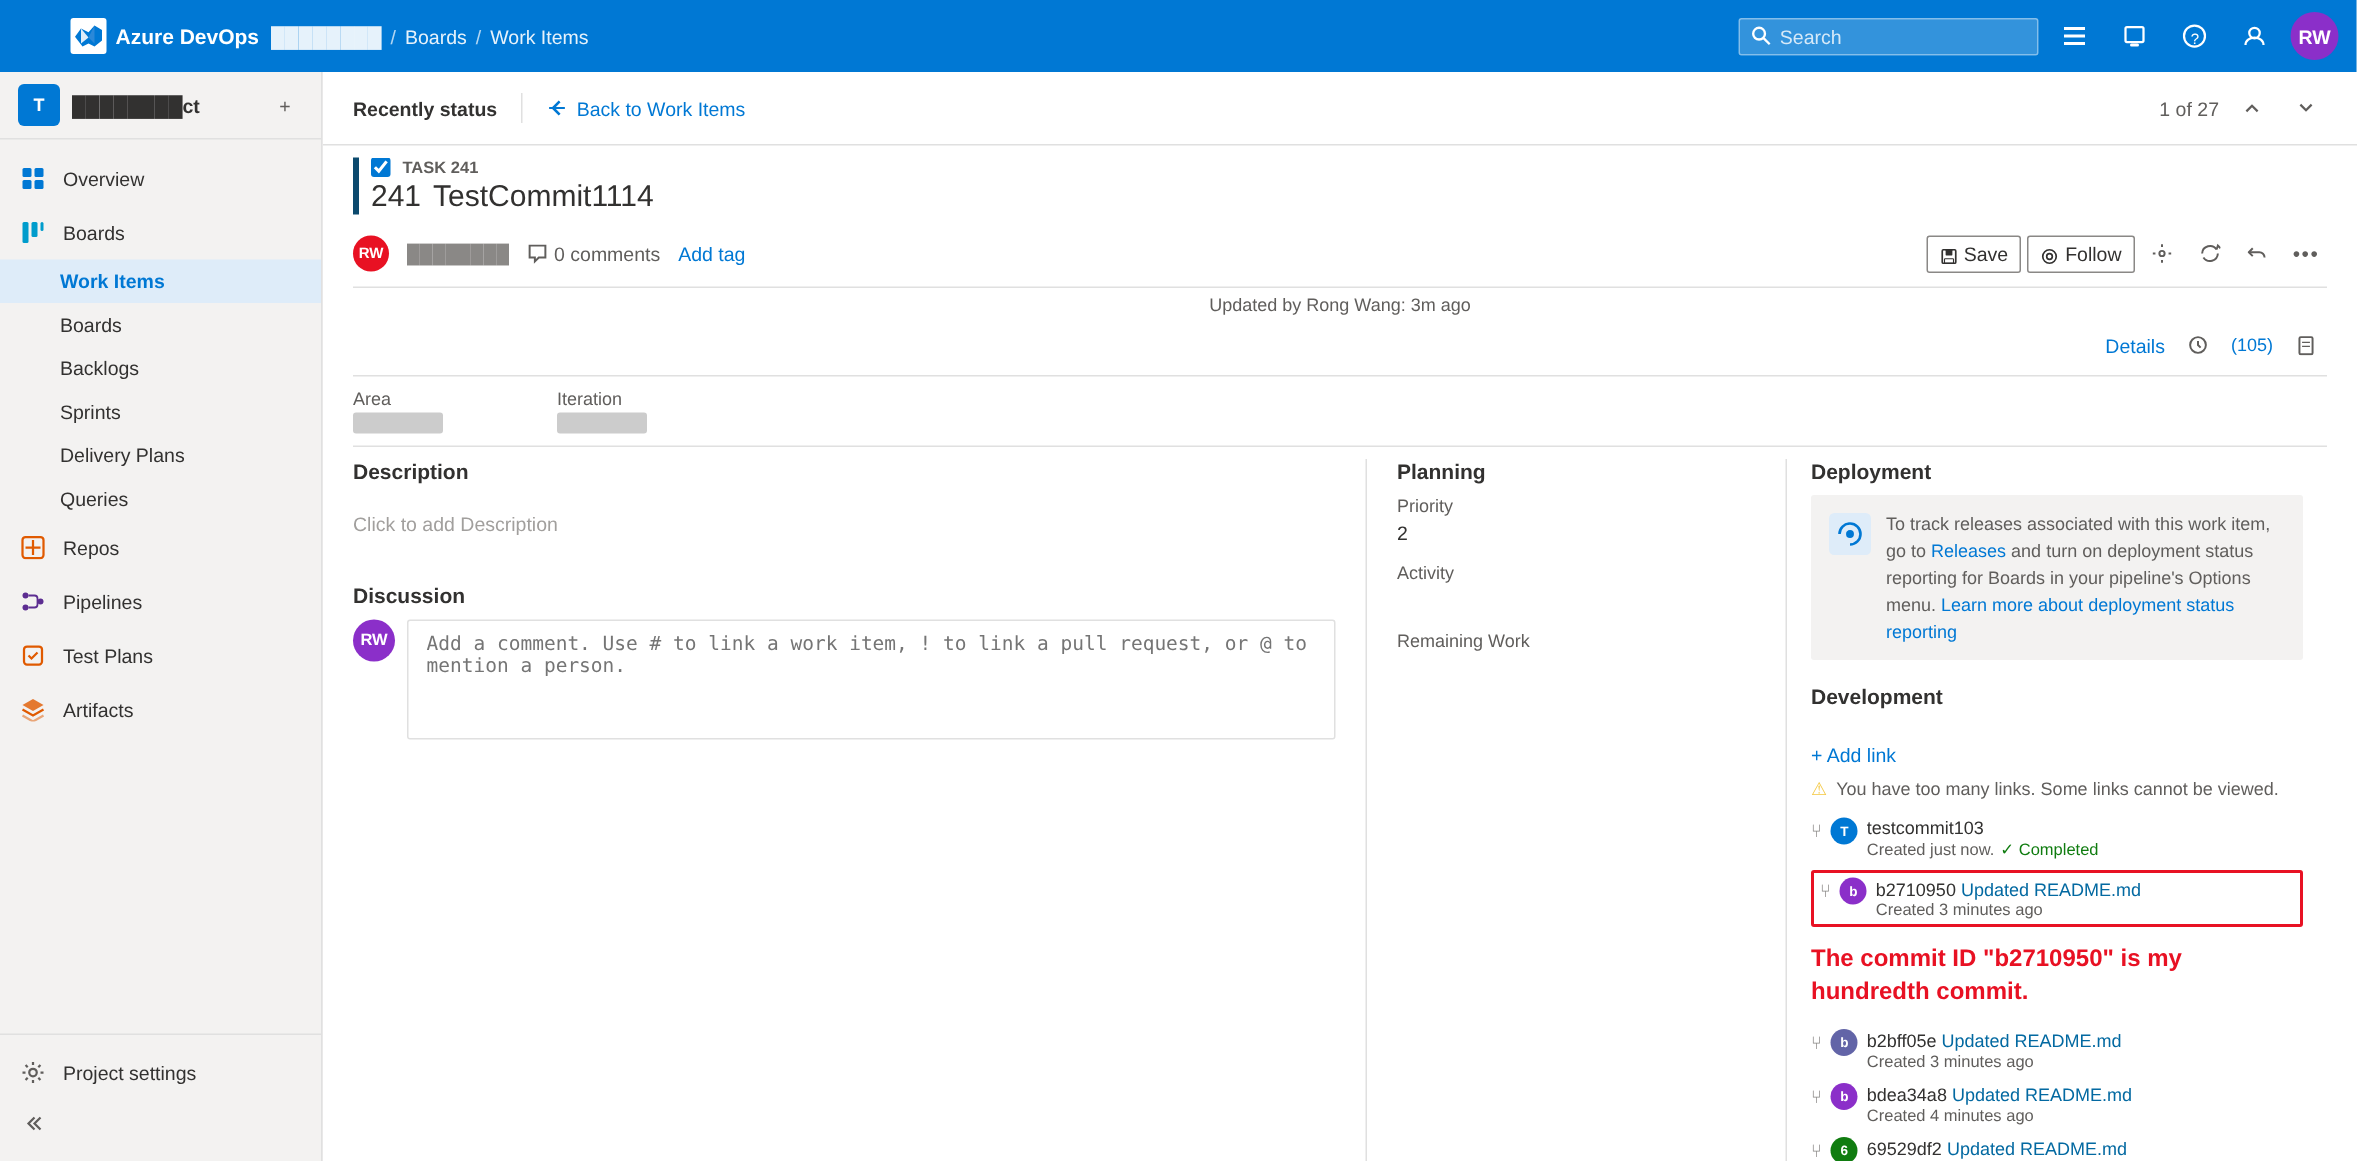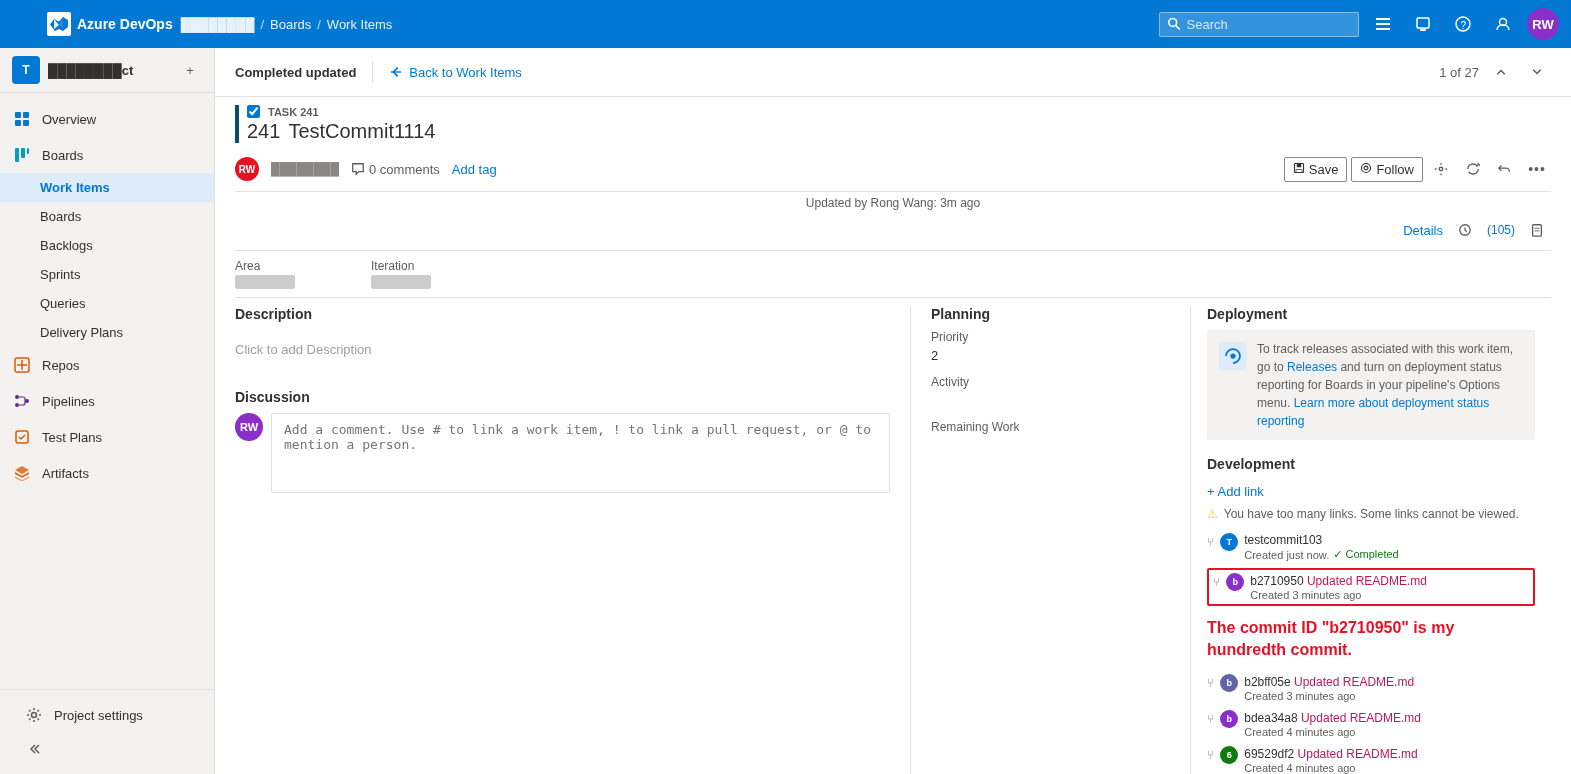--- a/index.html
+++ b/index.html
@@ -24,41 +24,41 @@
     .sidebar-project { display: flex; align-items: center; gap: 8px; padding: 8px 12px; border-bottom: 1px solid #e0e0e0; }
     .project-avatar { width: 28px; height: 28px; background: #0078d4; border-radius: 4px; display: flex; align-items: center; justify-content: center; color: white; font-size: 12px; font-weight: 600; }
     .project-name { font-size: 13px; font-weight: 600; color: #323130; flex: 1; }
     .sidebar-add { width: 24px; height: 24px; display: flex; align-items: center; justify-content: center; border-radius: 2px; cursor: pointer; color: #605e5c; }
     .sidebar-nav { padding: 8px 0; }
     .nav-item { display: flex; align-items: center; gap: 10px; padding: 8px 12px; cursor: pointer; border-radius: 0; color: #323130; font-size: 13px; }
     .nav-item { position: relative; }
     .nav-icon { width: 20px; height: 20px; display: flex; align-items: center; justify-content: center; flex-shrink: 0; }
     .nav-sub-item { display: flex; align-items: center; gap: 10px; padding: 7px 12px 7px 40px; cursor: pointer; color: #323130; font-size: 13px; }
     .nav-sub-item.active { background: #deecf9; font-weight: 600; color: #0078d4; }
-    .sidebar-footer { margin-top: auto; padding: 8px 12px; border-top: 1px solid #e0e0e0; }
+    .sidebar-footer { margin-top: auto; padding: 8px 0; border-top: 1px solid #e0e0e0; }
     .footer-item { display: flex; align-items: center; gap: 10px; padding: 7px 12px; cursor: pointer; color: #323130; font-size: 13px; }
 
     
     .main { position: fixed; top: 48px; left: 215px; right: 0; bottom: 0; background: white; overflow-y: auto; }
 
     
     .content-header { display: flex; align-items: center; padding: 10px 20px; border-bottom: 1px solid #e0e0e0; background: white; gap: 16px; }
     .recently-updated { font-size: 13px; color: #323130; font-weight: 600; }
     .divider-v { width: 1px; height: 20px; background: #e0e0e0; }
     .back-btn { display: flex; align-items: center; gap: 6px; color: #0078d4; cursor: pointer; font-size: 13px; }
     .nav-counter { margin-left: auto; display: flex; align-items: center; gap: 8px; font-size: 13px; color: #605e5c; }
     .nav-arrow { width: 28px; height: 28px; display: flex; align-items: center; justify-content: center; cursor: pointer; border-radius: 2px; color: #605e5c; }
 
     
     .work-item-container { padding: 0 20px; }
 
     .item-toolbar { display: flex; align-items: center; gap: 12px; padding: 8px 0; border-bottom: 1px solid #e0e0e0; }
     .assigned-avatar { width: 24px; height: 24px; border-radius: 50%; background: #e81123; display: flex; align-items: center; justify-content: center; color: white; font-size: 10px; font-weight: 600; }
     .toolbar-right { margin-left: auto; display: flex; align-items: center; gap: 4px; }
-    .toolbar-btn { display: flex; align-items: flex-start; gap: 4px; padding: 4px 8px; border: 1px solid #8a8886; border-radius: 2px; cursor: pointer; font-size: 13px; color: #323130; background: white; }
+    .toolbar-btn { display: flex; align-items: flex-end; gap: 4px; padding: 4px 8px; border: 1px solid #8a8886; border-radius: 2px; cursor: pointer; font-size: 13px; color: #323130; background: white; }
     .toolbar-icon-btn { width: 28px; height: 28px; display: flex; align-items: center; justify-content: center; cursor: pointer; border-radius: 2px; color: #605e5c; }
     .comment-btn { display: flex; align-items: center; gap: 4px; color: #605e5c; font-size: 13px; cursor: pointer; }
     .add-tag-btn { color: #0078d4; font-size: 13px; cursor: pointer; }
     .details-link { color: #0078d4; font-size: 13px; cursor: pointer; }
     .links-count { color: #0078d4; font-size: 12px; cursor: pointer; }
 
     
     .fields-row { display: grid; grid-template-columns: 1fr 1fr; gap: 8px; padding: 8px 0; border-bottom: 1px solid #e0e0e0; }
     .field-group { display: flex; gap: 16px; }
     .field-item { display: flex; flex-direction: column; gap: 2px; min-width: 120px; }
@@ -86,31 +86,31 @@
 
     .planning-field { margin-bottom: 12px; }
     .planning-label { font-size: 12px; color: #605e5c; margin-bottom: 4px; }
     .planning-value { font-size: 13px; color: #323130; }
 
     
     .deployment-info { background: #f3f2f1; padding: 10px 12px; border-radius: 2px; margin-bottom: 16px; font-size: 12px; color: #605e5c; line-height: 1.5; display: flex; gap: 10px; }
     .deployment-info-icon { flex-shrink: 0; color: #0078d4; margin-top: 2px; }
     .deployment-link { color: #0078d4; cursor: pointer; }
 
-    .dev-section-title { font-size: 14px; font-weight: 600; color: #323130; margin-bottom: 12px; }
+    .dev-section-title { font-size: 14px; font-weight: 600; color: #323130; margin-bottom: 24px; }
     .add-link-btn { display: flex; align-items: center; gap: 4px; color: #0078d4; font-size: 13px; cursor: pointer; margin-bottom: 8px; }
     .warning-msg { display: flex; align-items: flex-start; gap: 6px; font-size: 12px; color: #605e5c; margin-bottom: 8px; }
     .warning-icon { color: #f4c842; flex-shrink: 0; }
 
     .commit-item { display: flex; align-items: flex-start; gap: 6px; padding: 4px 0; }
     .commit-branch-icon { color: #8a8886; font-size: 12px; flex-shrink: 0; margin-top: 2px; }
     .commit-avatar { width: 18px; height: 18px; border-radius: 50%; display: flex; align-items: center; justify-content: center; font-size: 9px; font-weight: 600; color: white; flex-shrink: 0; }
     .commit-info { display: flex; flex-direction: column; gap: 1px; }
     .commit-id { font-size: 12px; color: #323130; }
-    .commit-link { color: #be185d; cursor: pointer; font-size: 12px; }
+    .commit-link { color: #0369a1; cursor: pointer; font-size: 12px; }
     .commit-time { font-size: 11px; color: #605e5c; }
     .annotation-text { color: #e81123; font-size: 16px; font-weight: 600; line-height: 1.4; }
 
     
     ::-webkit-scrollbar { width: 6px; }
     ::-webkit-scrollbar-track { background: #f3f2f1; }
     ::-webkit-scrollbar-thumb { background: #c8c6c4; border-radius: 3px; }
   </style>
 </head>
 <body>
@@ -207,24 +207,24 @@
     <div class="nav-sub-item">
       <span>Boards</span>
     </div>
     <div class="nav-sub-item">
       <span>Backlogs</span>
     </div>
     <div class="nav-sub-item">
       <span>Sprints</span>
     </div>
     <div class="nav-sub-item">
+      <span>Delivery Plans</span>
+    </div>
+    <div class="nav-sub-item">
       <span>Queries</span>
-    </div>
-    <div class="nav-sub-item">
-      <span>Delivery Plans</span>
     </div>
 
     <div class="nav-item">
       <div class="nav-icon">
         <svg width="16" height="16" viewBox="0 0 16 16" fill="#e05a00">
             <path d="M3 1h10a2 2 0 012 2v10a2 2 0 01-2 2H3a2 2 0 01-2-2V3a2 2 0 012-2zm5 2v10M3 8h10" stroke="#e05a00" stroke-width="1.5" fill="none"></path>
           </svg>
       </div>
       <span>Repos</span>
     </div>
@@ -277,21 +277,21 @@
             <path d="M13 4l-4 4 4 4" stroke="#605e5c" stroke-width="1.5"></path>
           </svg>
       </div>
     </div>
   </div>
 </div>
 
 <div class="main">
 
   <div class="content-header">
-    <span class="recently-updated">Completed updated</span>
+    <span class="recently-updated">Recently status</span>
     <div class="divider-v"></div>
     <div class="back-btn">
       <svg width="14" height="14" viewBox="0 0 16 16" fill="none">
           <path d="M10 3l-5 5 5 5" stroke="#0078d4" stroke-width="2"></path>
           <path d="M2 8h12" stroke="#0078d4" stroke-width="1.5"></path>
         </svg>
       <span>Back to Work Items</span>
     </div>
     <div class="nav-counter">
       <span>1 of 27</span>

